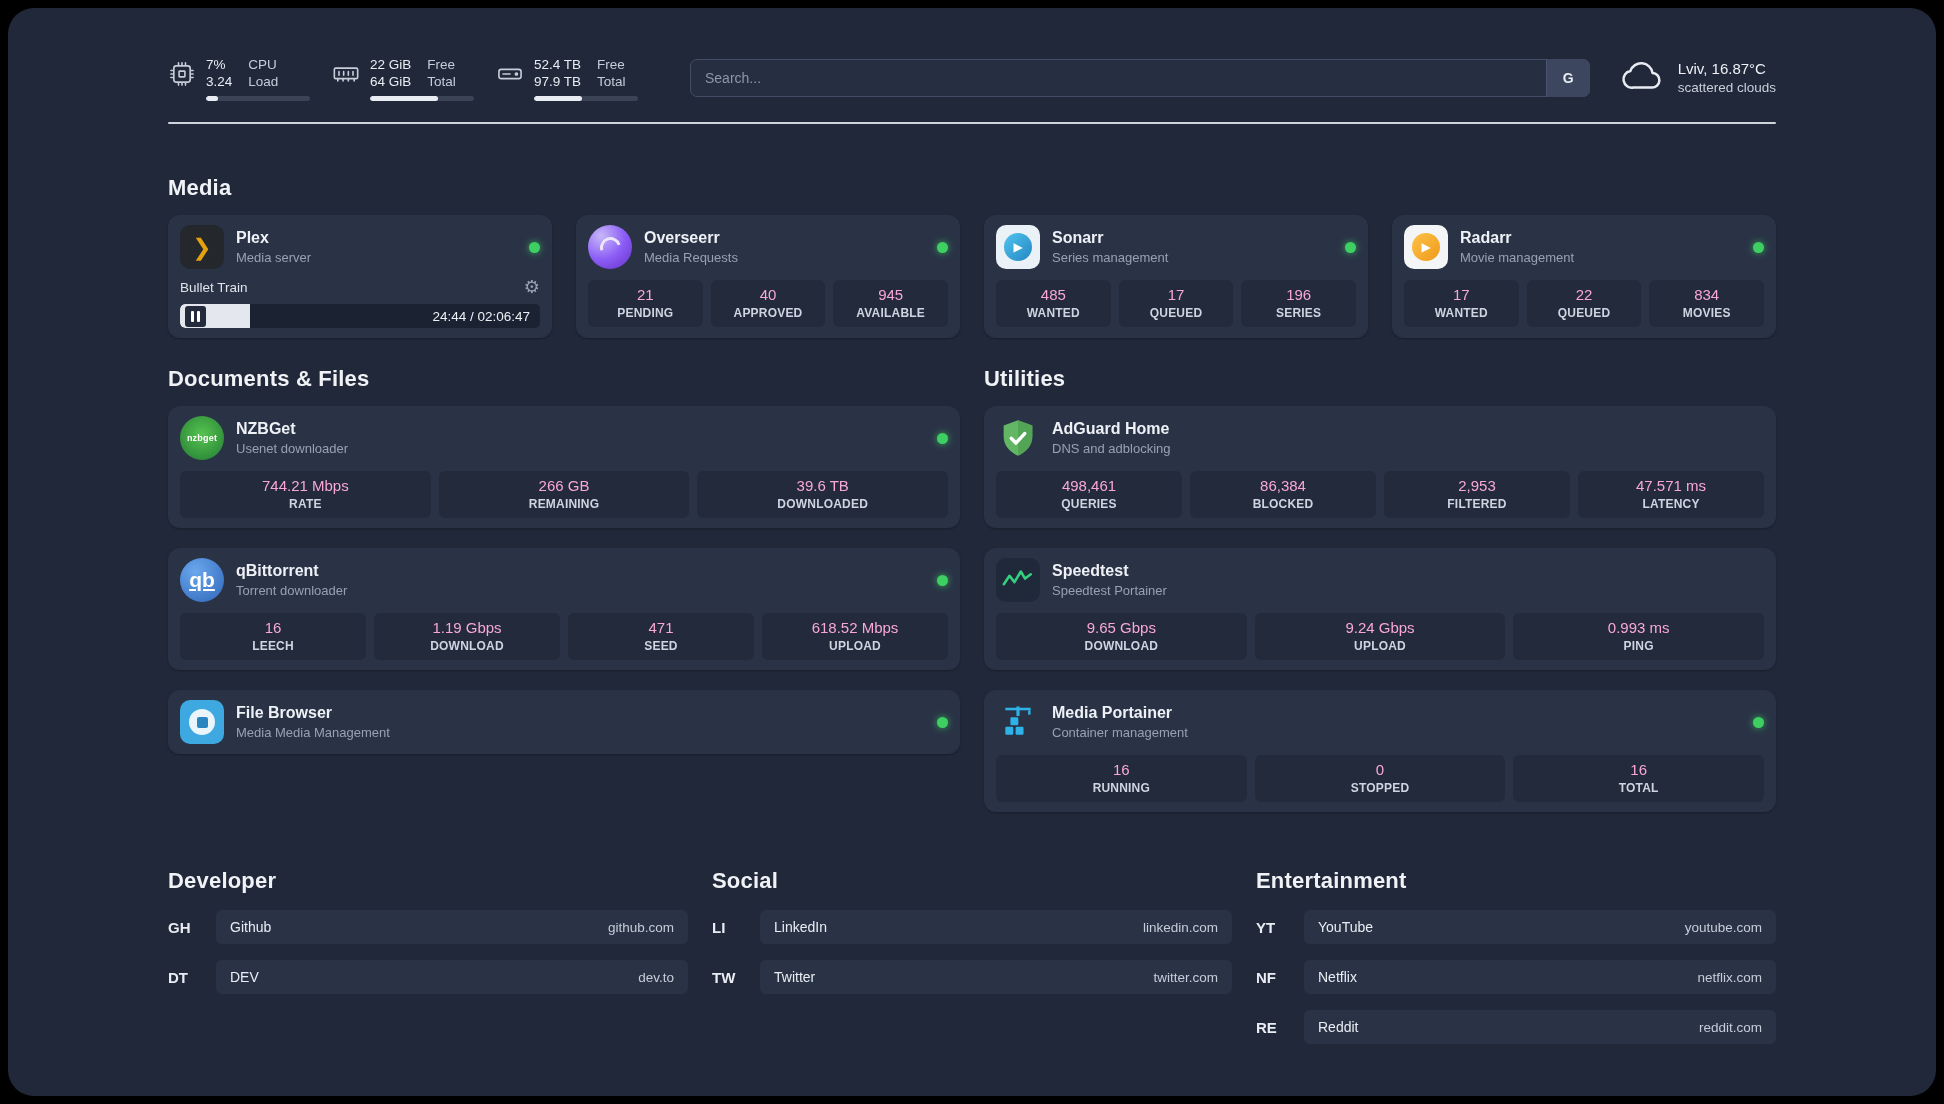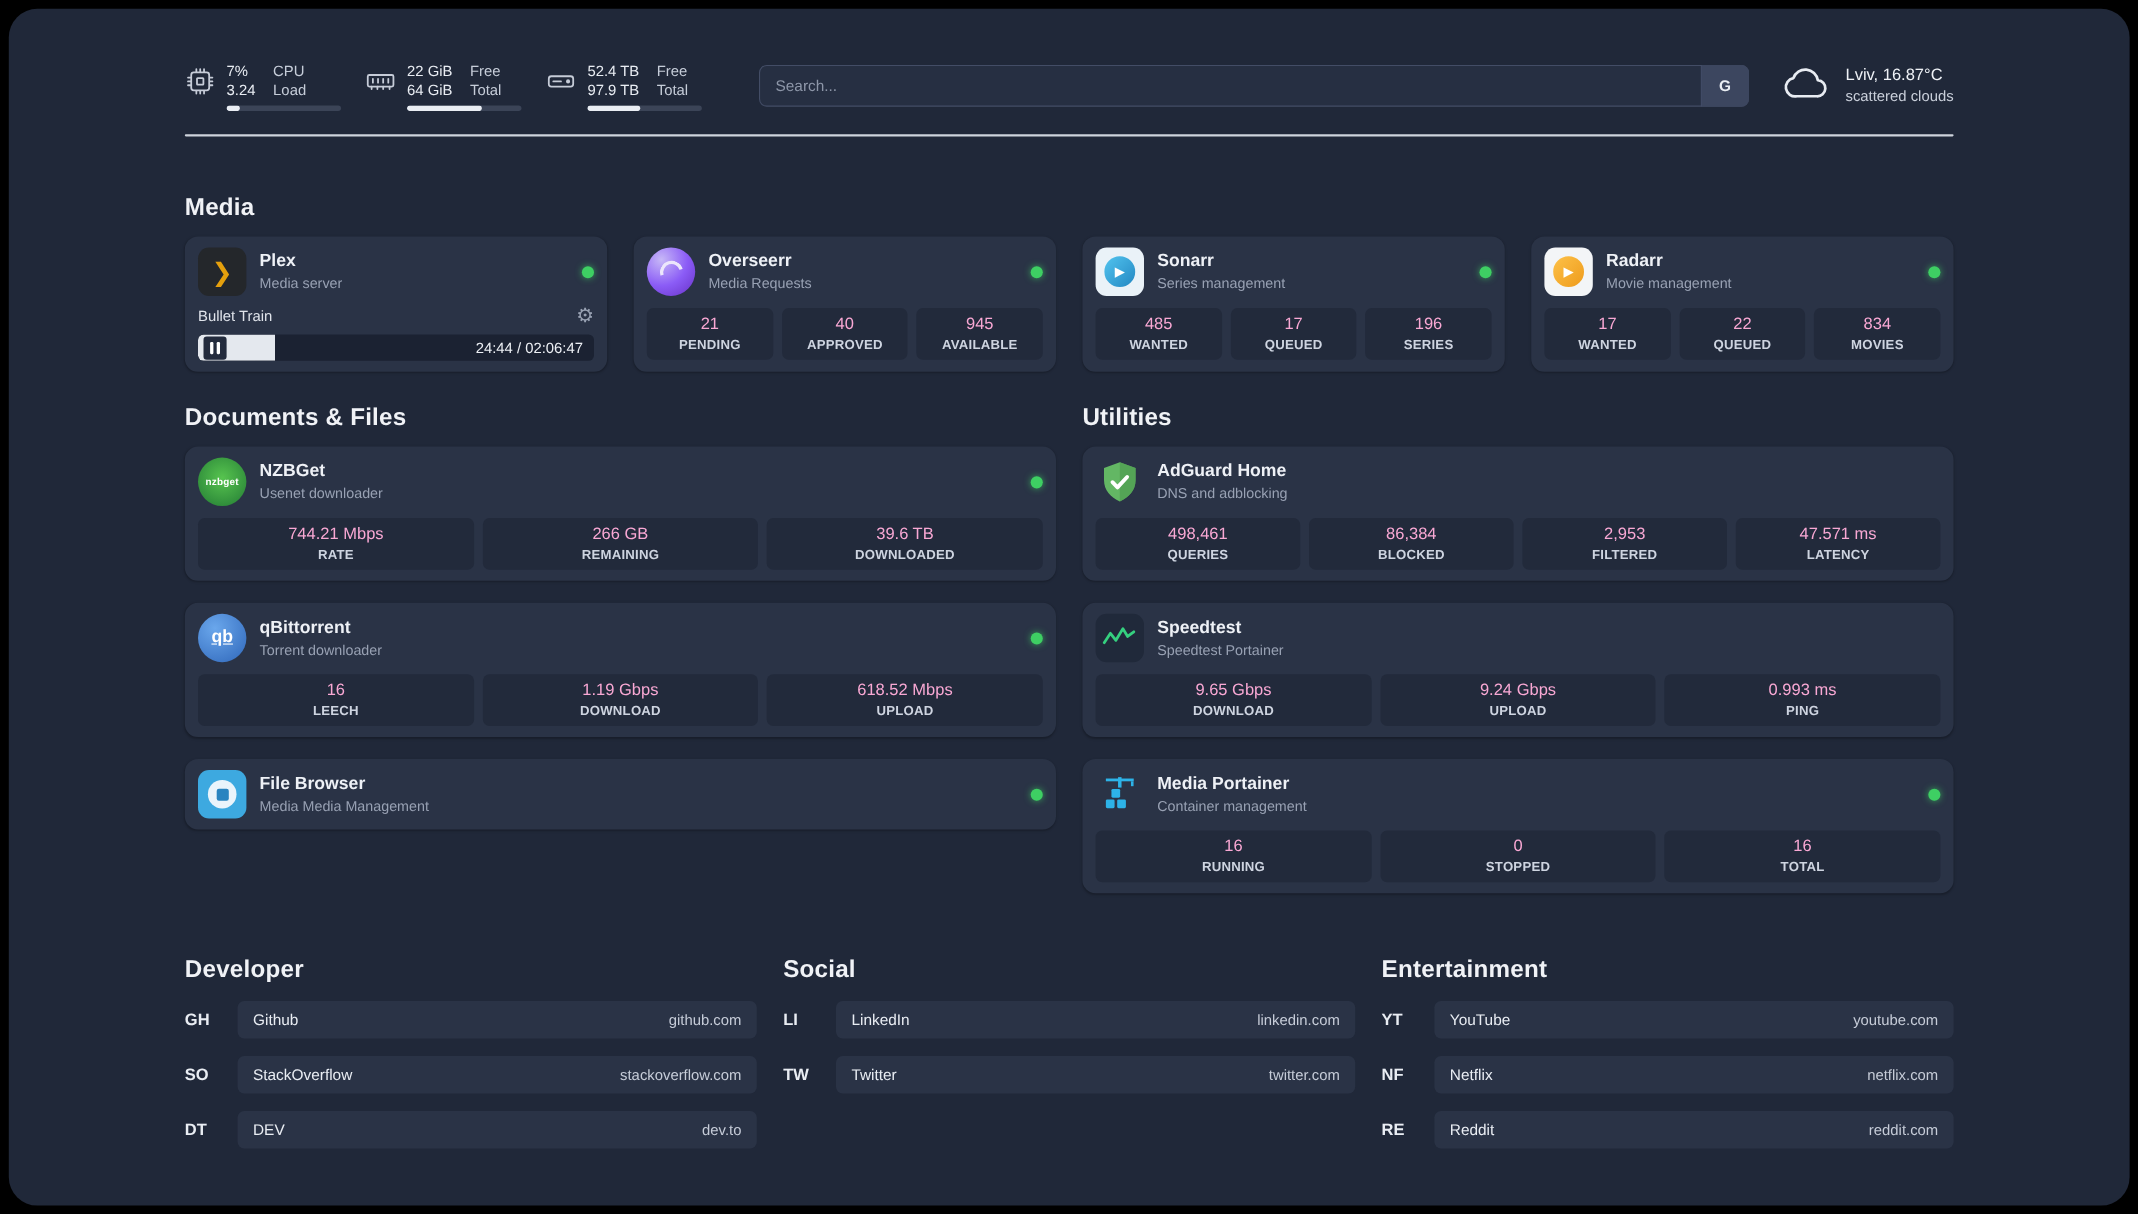--- a/index.html
+++ b/index.html
@@ -66,21 +66,21 @@
   .plex-glyph { color:#e5a00d; font-size:23px; font-weight:700; line-height:1; }
   .overseerr { background:radial-gradient(120% 120% at 30% 25%, #c7b8f7 0%, #8b5cf6 45%, #5b21b6 100%); border-radius:50%; }
   .swirl { width:21px; height:21px; border-radius:50%; border:3.5px solid transparent; border-top-color:#ece6fb; border-left-color:#ece6fb; transform:rotate(28deg); }
   .sonarr-bg { background:#eaf2f8; }
   .sonarr-logo { width:28px; height:28px; border-radius:50%; background:linear-gradient(135deg,#52c4ef,#2387c2); color:#fff; display:flex; align-items:center; justify-content:center; font-size:12px; }
   .radarr-bg { background:#f3f5f7; }
   .radarr-logo { width:28px; height:28px; border-radius:50%; background:linear-gradient(135deg,#fdc148,#ee9b1c); color:#fff; display:flex; align-items:center; justify-content:center; font-size:12px; }
   .nzbget { background:radial-gradient(circle at 50% 42%, #57c44f 0%, #2e8b3a 78%); border-radius:50%; }
   .nzbget-text { color:#fff; font-size:9px; font-weight:700; letter-spacing:.2px; }
   .qbit { background:radial-gradient(circle at 35% 30%, #6aa7ec, #2f67ba); border-radius:50%; }
-  .qbit-text { color:#fff; font-size:16px; font-weight:700;text-decoration:underline; }
+  .qbit-text { color:#fff; font-size:21px; font-weight:700;text-decoration:underline; }
   .fb-bg { background:#3da9e0; }
   .fb-disk { width:26px; height:26px; border-radius:50%; background:#eaf4fb; display:flex; align-items:center; justify-content:center; }
   .fb-disk span { display:block; width:11px; height:11px; background:#2a84c0; border-radius:2px; }
   .speedtest-bg { background:#20293a; }
 
   
   .links-grid { display:grid; grid-template-columns:1fr 1fr 1fr; gap:24px; margin-top:56px; align-items:start; }
   .links-grid h2.sec-title { margin-bottom:16px; }
   .link-rows { display:flex; flex-direction:column; gap:16px; }
   .link-row { display:flex; align-items:center; cursor:pointer; }
@@ -352,20 +352,24 @@
           <div class="stats">
             <div class="stat">
               <div class="stat-value">16</div>
               <div class="stat-label">LEECH</div>
             </div>
             <div class="stat">
               <div class="stat-value">1.19 Gbps</div>
               <div class="stat-label">DOWNLOAD</div>
             </div>
             <div class="stat">
+              <div class="stat-value">471</div>
+              <div class="stat-label">SEED</div>
+            </div>
+            <div class="stat">
               <div class="stat-value">618.52 Mbps</div>
               <div class="stat-label">UPLOAD</div>
             </div>
           </div>
         </div>
 
         <div class="card">
           <div class="card-head">
             <div class="app-icon fb-bg">
                   <span class="fb-disk">
@@ -493,27 +497,20 @@
       <h2 class="sec-title">Developer</h2>
       <div class="link-rows">
         <div class="link-row">
           <span class="link-prefix">GH</span>
           <div class="link-card">
             <span class="link-label">Github</span>
             <span class="link-url">github.com</span>
           </div>
         </div>
         <div class="link-row">
-          <span class="link-prefix">SO</span>
-          <div class="link-card">
-            <span class="link-label">StackOverflow</span>
-            <span class="link-url">stackoverflow.com</span>
-          </div>
-        </div>
-        <div class="link-row">
           <span class="link-prefix">DT</span>
           <div class="link-card">
             <span class="link-label">DEV</span>
             <span class="link-url">dev.to</span>
           </div>
         </div>
       </div>
     </div>
 
     <div>

